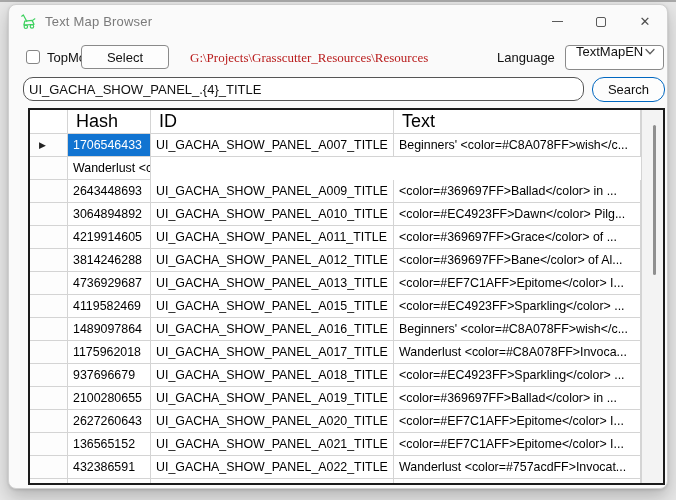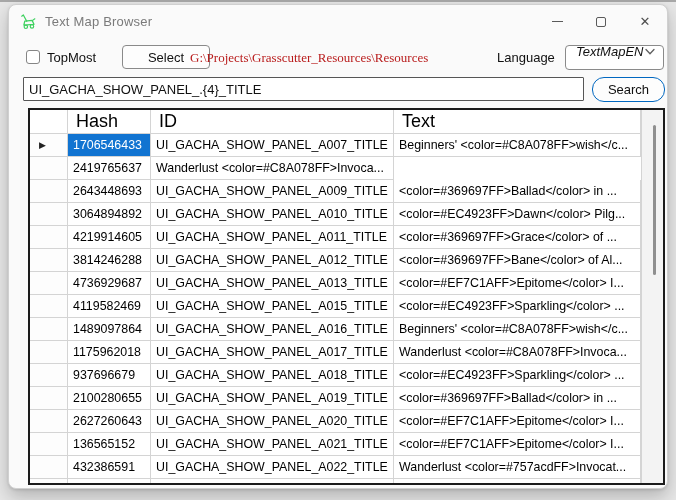--- a/index.html
+++ b/index.html
@@ -26,35 +26,35 @@
   .glyph-max{display:block;width:10px;height:10px;border:1px solid #5a5a5a;border-radius:2px;box-sizing:border-box;}
   .glyph-close{font-size:13px;line-height:13px;color:#4f4f4f;}
   
   .toolbar{position:absolute;left:0;top:36px;right:0;height:30px;font-size:13px;color:#111;}
   .chkbox{position:absolute;left:17px;top:9px;width:14px;height:14px;background:#fff;border:1px solid #858585;border-radius:3px;box-sizing:border-box;}
   .chklabel{position:absolute;left:38px;top:9px;}
   .btn{
     background:#fdfdfd;border:1px solid #8a8a8a;border-radius:4px;
     font-family:inherit;font-size:13px;color:#111;box-sizing:border-box;
   }
-  .select-btn{position:absolute;left:72px;top:4px;width:88px;height:24px;margin-left:41px;}
+  .select-btn{position:absolute;left:72px;top:4px;width:88px;height:24px;}
   .path-text{position:absolute;left:181px;top:9px;color:#b91c1c;font-family:Liberation Serif, serif;}
   .lang-label{position:absolute;left:488px;top:9px;}
   .combo{
     position:absolute;left:556px;top:4px;width:99px;height:25px;
     background:#fff;border:1px solid #8a8a8a;border-radius:4px;box-sizing:border-box;
-    display:flex;align-items:center;padding:0 7px 12px 10px;font-style:italic;
+    display:flex;align-items:center;padding:0 7px 12px 10px;
   }
   .combo-text{flex:1;font-size:13px;color:#111;}
   .combo-chevron{flex:0 0 auto;}
   
   .searchrow{position:absolute;left:0;top:70px;right:0;height:28px;}
   .search-input{
     position:absolute;left:14px;top:2px;width:561px;height:24px;box-sizing:border-box;
-    border:1px solid #565656;border-radius:1px;background:#fff;
+    border:1px solid #565656;border-radius:10px;background:#fff;
     font-family:inherit;font-size:13px;color:#111;padding:0 5px;outline:none;
   }
   .search-btn{position:absolute;left:583px;top:2px;width:73px;height:25px;border:1px solid #0067c0;border-radius:12px;}
   
   .grid{
     position:absolute;left:19px;top:103px;width:637px;height:377px;
     background:#fff;border:2px solid #1b1b1b;box-sizing:border-box;overflow:hidden;
   }
   .ghead,.grow{
     display:grid;grid-template-columns:38px 83px 243px 1fr;
@@ -138,21 +138,20 @@
     </div>
     <div class="gbody" id="gbody">
         <div class="grow">
     <div class="cell rowhdr">▶</div>
     <div class="cell selcell">1706546433</div>
     <div class="cell">UI_GACHA_SHOW_PANEL_A007_TITLE</div>
     <div class="cell">Beginners' &lt;color=#C8A078FF&gt;wish&lt;/c...</div>
   </div>
         <div class="grow">
     <div class="cell rowhdr"></div>
-    <div class="cell">2419765637</div>
     <div class="cell">Wanderlust &lt;color=#C8A078FF&gt;Invoca...</div>
   </div>
         <div class="grow">
     <div class="cell rowhdr"></div>
     <div class="cell">2643448693</div>
     <div class="cell">UI_GACHA_SHOW_PANEL_A009_TITLE</div>
     <div class="cell">&lt;color=#369697FF&gt;Ballad&lt;/color&gt; in ...</div>
   </div>
         <div class="grow">
     <div class="cell rowhdr"></div>

